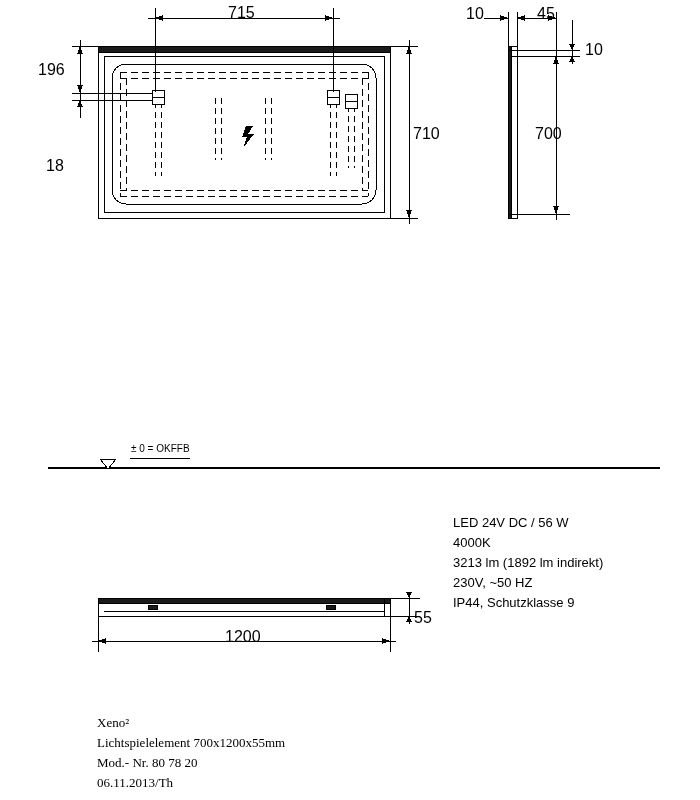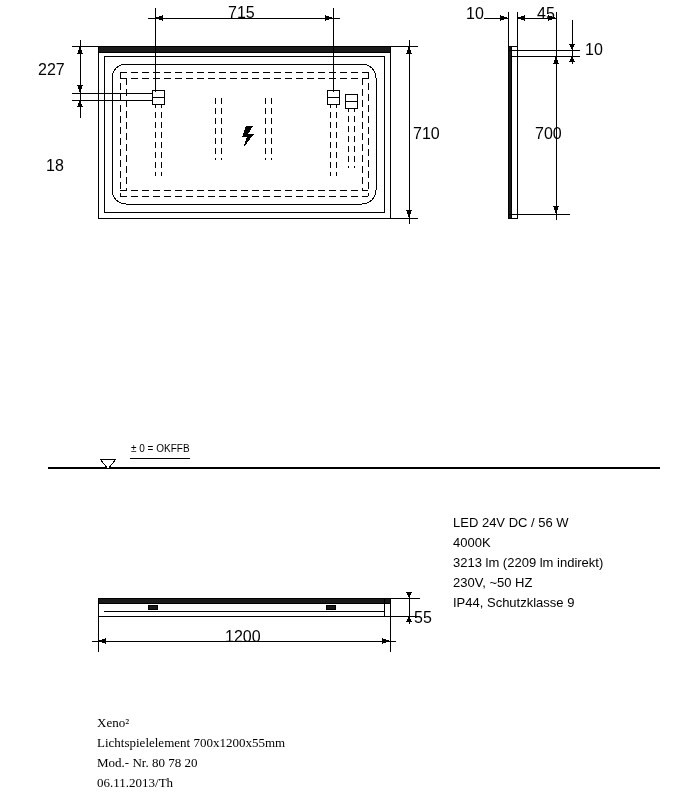--- a/index.html
+++ b/index.html
@@ -224,37 +224,37 @@
         <line x1="92" y1="641" x2="396" y2="641"></line>
         <path d="M98 641 L106 638 L106 644 Z" fill="#000" stroke="none"></path>
         <path d="M390 641 L382 638 L382 644 Z" fill="#000" stroke="none"></path>
       </g>
 
     </g>
   </svg>
 
   <div class="lbl" style="left:228px; top:5px;">715</div>
   <div class="lbl" style="left:413px; top:126px;">710</div>
-  <div class="lbl" style="left:38px; top:62px;">227</div>
+  <div class="lbl" style="left:38px; top:62px;">196</div>
   <div class="lbl" style="left:46px; top:122px;margin-top:36px;">18</div>
 
   <div class="lbl" style="left:466px; top:6px;">10</div>
   <div class="lbl" style="left:517px; top:6px;margin-left:20px;">45</div>
   <div class="lbl" style="left:585px; top:42px;">10</div>
   <div class="lbl" style="left:535px; top:126px;">700</div>
 
   <div class="lbl small" style="left:131px; top:444px;">± 0 = OKFFB</div>
 
   <div class="lbl" style="left:414px; top:610px;">55</div>
   <div class="lbl" style="left:225px; top:629px;">1200</div>
 
   <div class="specblock" style="left:453px; top:513px;">
     <div>LED 24V DC / 56 W</div>
     <div>4000K</div>
-    <div>3213 lm (2209 lm indirekt)</div>
+    <div>3213 lm (1892 lm indirekt)</div>
     <div>230V, ~50 HZ</div>
     <div>IP44, Schutzklasse 9</div>
   </div>
 
   <div class="titleblock" style="left:97px; top:713px;font-family:Liberation Serif, serif;">
     <div>Xeno²</div>
     <div>Lichtspielelement 700x1200x55mm</div>
     <div>Mod.- Nr. 80 78 20</div>
     <div>06.11.2013/Th</div>
   </div>

